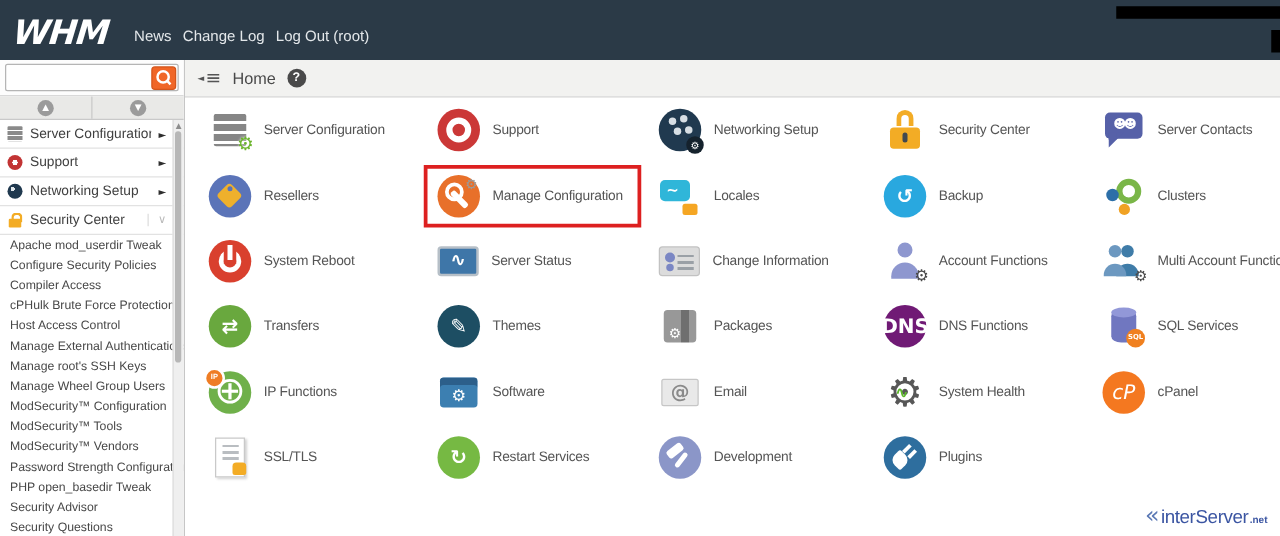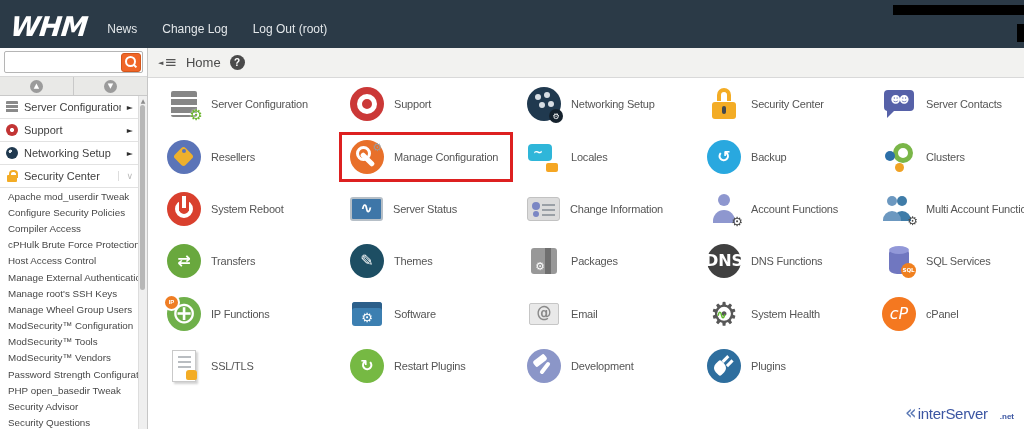--- a/index.html
+++ b/index.html
@@ -3,21 +3,21 @@
 <meta charset="utf-8">
 <style>
   html,body{margin:0;padding:0}
   body{width:1024px;height:429px;position:relative;overflow:hidden;background:#fff;
        font-family:"Liberation Sans","DejaVu Sans",sans-serif;-webkit-font-smoothing:antialiased}
 
   
   .topnav{height:48px;background:#2b3a47;display:flex;align-items:center;padding-left:11px;position:relative}
   .logo{color:#fff;font-size:27px;font-weight:bold;font-style:italic;letter-spacing:-1px;
         font-family:"DejaVu Sans",sans-serif;transform:skewX(-6deg);margin-right:20px;padding-top:4px}
-  .navlinks{display:flex;gap:25px;padding-top:10px}
+  .navlinks{display:flex;gap:9px;padding-top:10px}
   .navlink{color:#e3e7ea;font-size:12px;cursor:pointer}
   .redact1{position:absolute;right:0;top:5px;width:131px;height:10px;background:#000}
   .redact2{position:absolute;right:0;top:24px;width:7px;height:18px;background:#000}
 
   
   .shell{display:flex;height:381px}
   .sidebar{width:147px;flex:none;border-right:1px solid #c6c6c6;background:#fff;position:relative;overflow:hidden}
   .main{flex:1;position:relative;background:#fff;overflow:hidden}
 
   
@@ -165,21 +165,21 @@
   .t-hammer::after{content:"";position:absolute;top:12px;left:16px;width:4px;height:14px;background:#fff;border-radius:2px;transform:rotate(38deg)}
 
   .t-plug{background:#2e6e9e}
   .t-plug::before{content:"";position:absolute;top:13px;left:7px;width:12px;height:12px;background:#fff;border-radius:2px 6px 2px 6px;transform:rotate(45deg)}
   .t-plug::after{content:"";position:absolute;top:6px;left:17px;width:3px;height:8px;background:#fff;transform:rotate(45deg);box-shadow:6px 0 0 #fff}
 
   
   .watermark{position:absolute;right:10px;bottom:6px;display:flex;align-items:baseline;color:#3b55a2}
   .swoosh{font-size:19px;color:#5b79b5;margin-right:1px;font-family:"DejaVu Sans",sans-serif}
   .wm-text{font-size:15px;letter-spacing:-0.3px}
-  .wm-tld{font-size:8px;font-weight:bold;margin-left:12px}
+  .wm-tld{font-size:8px;font-weight:bold;margin-left:1px}
 </style>
 </head>
 <body>
 
 <div class="topnav">
   <span class="logo">WHM</span>
   <div class="navlinks">
       <span class="navlink">News</span>
       <span class="navlink">Change Log</span>
       <span class="navlink">Log Out (root)</span>
@@ -398,21 +398,21 @@
         <div class="cell">
           <div class="cellbox">
             <span class="gi t-box">
               <span class="g">⚙</span>
             </span>
             <span class="glabel">Packages</span>
           </div>
         </div>
         <div class="cell">
           <div class="cellbox">
-            <span class="gi t-circle" style="background: #404040;">
+            <span class="gi t-circle" style="background: #701a75;">
               <span class="g g-dns">DNS</span>
             </span>
             <span class="glabel">DNS Functions</span>
           </div>
         </div>
         <div class="cell">
           <div class="cellbox">
             <span class="gi t-cylinder">
               <span class="g">SQL</span>
             </span>
@@ -465,21 +465,21 @@
               <span class="g"></span>
             </span>
             <span class="glabel">SSL/TLS</span>
           </div>
         </div>
         <div class="cell">
           <div class="cellbox">
             <span class="gi t-circle" style="background: rgb(118, 185, 67);">
               <span class="g g-arrow">↻</span>
             </span>
-            <span class="glabel">Restart Plugins</span>
+            <span class="glabel">Restart Services</span>
           </div>
         </div>
         <div class="cell">
           <div class="cellbox">
             <span class="gi t-hammer">
               <span class="g"></span>
             </span>
             <span class="glabel">Development</span>
           </div>
         </div>

